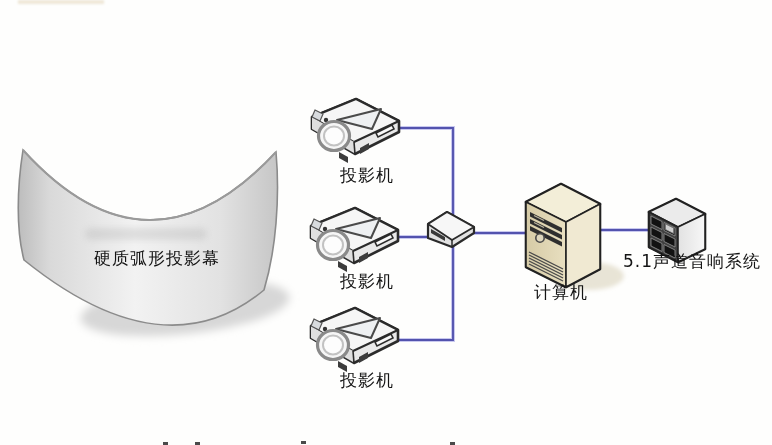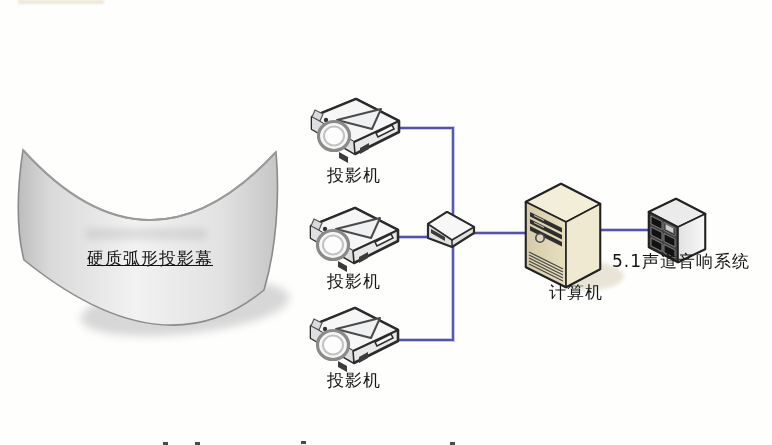--- a/index.html
+++ b/index.html
@@ -8,21 +8,21 @@
     width:772px;height:445px;
     background:#fefefd;
     overflow:hidden;
     font-family:"DejaVu Sans",sans-serif;
   }
   .layer{position:absolute;left:0;top:0;}
   .node-label{
     position:absolute;
     font-size:17px;
     color:#141414;
-    text-align:center;
+    text-align:right;
     letter-spacing:1px;
     line-height:1.1;
     white-space:nowrap;
   }
   .smudge-top{
     position:absolute;left:18px;top:0;width:86px;height:4px;
     background:rgba(226,214,186,0.55);filter:blur(1px);
   }
   .watermark-smudge{
     position:absolute;left:85px;top:228px;width:122px;height:12px;
@@ -160,30 +160,30 @@
         <polygon points="19,37.5 30,43 30,51 19,45.5"></polygon>
         <polygon points="19,48.5 30,54 30,62 19,56.5"></polygon>
       </g>
 
       <polygon points="20.5,28 28.5,32 28.5,37.5 20.5,33.5" fill="#cfcfcf" stroke="#777" stroke-width="0.8"></polygon>
     </g>
   </svg>
 
   <div class="watermark-smudge"></div>
 
-  <div class="node-label" style="left:80px;top:249px;width:140px;text-decoration:underline;">硬质弧形投影幕</div>
+  <div class="node-label" style="left:80px;top:249px;width:140px;">硬质弧形投影幕</div>
 
   <div class="node-label" style="left:314px;top:166px;width:80px;">投影机</div>
 
   <div class="node-label" style="left:314px;top:272px;width:80px;">投影机</div>
 
   <div class="node-label" style="left:314px;top:371px;width:80px;">投影机</div>
 
 
-  <div class="node-label" style="left:536px;top:283px;width:80px;">计算机</div>
+  <div class="node-label" style="left:508px;top:283px;width:80px;">计算机</div>
 
   <div class="node-label" style="left:601px;top:252px;width:160px;">5.1声道音响系统</div>
 
   <div class="speck speck1"></div>
   <div class="speck speck2"></div>
   <div class="speck speck3"></div>
   <div class="speck speck4"></div>
 </div>
 
 </body></html>

